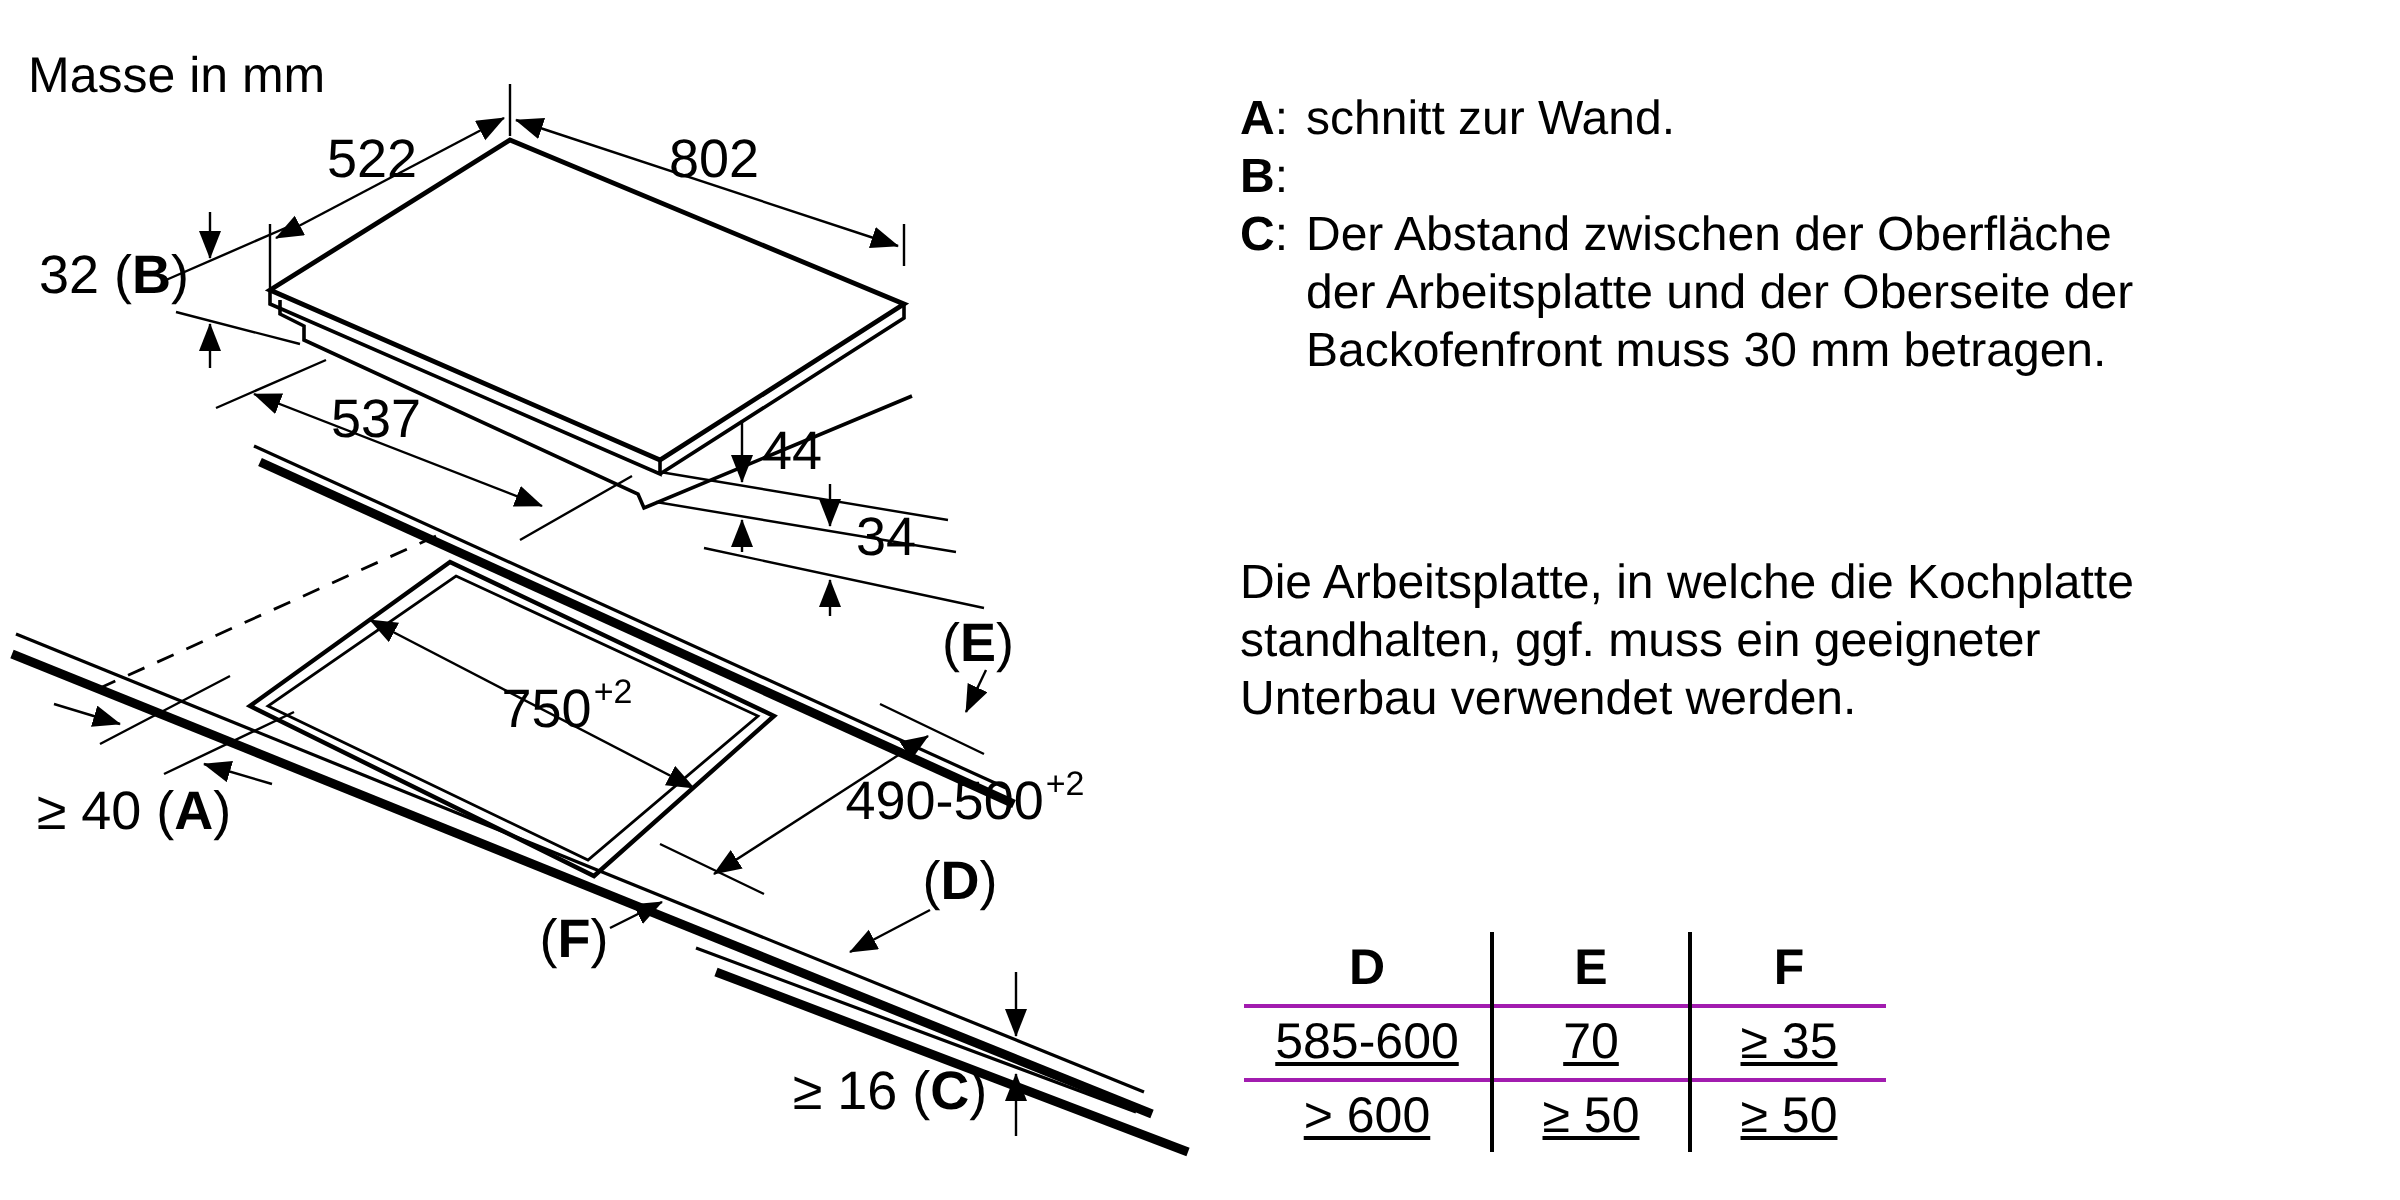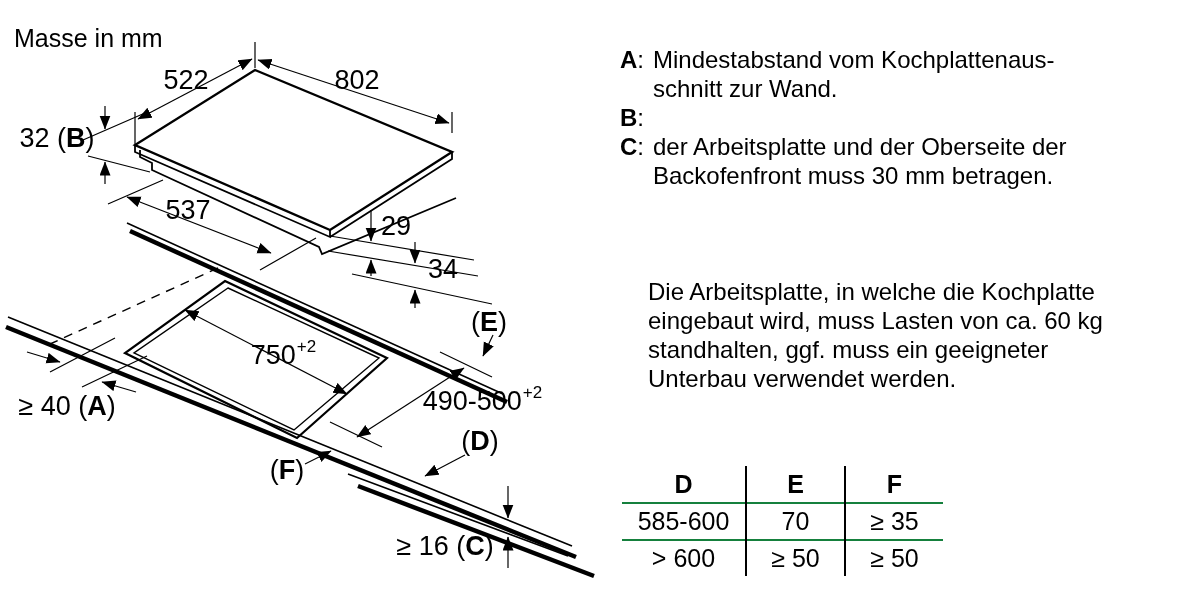--- a/index.html
+++ b/index.html
@@ -13,21 +13,21 @@
   .textcol{position:absolute;left:620px;font-size:24px;line-height:29px;}
   .legend-item{display:flex;}
   .legend-letter{width:33px;flex:0 0 33px;font-weight:bold;}
   .legend-lines span{display:block;white-space:nowrap;}
   .para span{display:block;white-space:nowrap;}
   .spec-table{position:absolute;left:622px;top:466px;border-collapse:collapse;
               font-size:25px;text-align:center;table-layout:fixed;}
   .spec-table th{font-weight:bold;height:36px;padding:0;}
   .spec-table td{height:35px;padding:0;}
   .spec-table .c1,.spec-table .c2{border-right:2px solid #000;}
-  .spec-table tr.rule td{border-top:2px solid #15803d;}
+  .spec-table tr.rule td{border-top:2px solid #a21caf;text-decoration:underline;}
   b{font-weight:bold;}
 </style>
 </head>
 <body>
 
 <div class="canvas">
 
   <svg class="diagram-svg" width="620" height="600" viewBox="0 0 620 600">
     <defs>
       <marker id="ah" markerUnits="userSpaceOnUse" markerWidth="15" markerHeight="12" refX="13.5" refY="5.5" orient="auto-start-reverse">
@@ -93,53 +93,52 @@
       <line x1="508" y1="568" x2="508" y2="537" stroke-width="1.2" marker-end="url(#ah)"></line>
     </g>
   </svg>
 
   <div class="title">Masse in mm</div>
 
   <div class="lbl" style="left:186px;top:80px;">522</div>
   <div class="lbl" style="left:357px;top:80px;">802</div>
   <div class="lbl" style="left:57px;top:138px;"><span>32 </span><span>(</span><b>B</b><span>)</span></div>
   <div class="lbl" style="left:188px;top:210px;text-align:right;">537</div>
-  <div class="lbl" style="left:396px;top:226px;">29</div>
+  <div class="lbl" style="left:396px;top:226px;">44</div>
   <div class="lbl" style="left:443px;top:269px;">34</div>
   <div class="lbl" style="left:283px;top:354px;"><span>750</span><sup>+2</sup></div>
   <div class="lbl" style="left:458px;top:400px;margin-left:24px;"><span>490-500</span><sup>+2</sup></div>
   <div class="lbl" style="left:489px;top:322px;"><span>(</span><b>E</b><span>)</span></div>
   <div class="lbl" style="left:67px;top:406px;"><span>≥ 40 </span><span>(</span><b>A</b><span>)</span></div>
   <div class="lbl" style="left:480px;top:441px;"><span>(</span><b>D</b><span>)</span></div>
   <div class="lbl" style="left:287px;top:470px;"><span>(</span><b>F</b><span>)</span></div>
   <div class="lbl" style="left:445px;top:546px;"><span>≥ 16 </span><span>(</span><b>C</b><span>)</span></div>
 
   <div class="textcol" style="top:45px;">
     <div class="legend-item">
       <span class="legend-letter"><b>A</b><span style="font-weight:normal">:</span></span>
       <span class="legend-lines">
-        <span>Mindestabstand vom Kochplattenaus-</span>
         <span>schnitt zur Wand.</span>
       </span>
     </div>
     <div class="legend-item">
       <span class="legend-letter"><b>B</b><span style="font-weight:normal">:</span></span>
     </div>
     <div class="legend-item">
       <span class="legend-letter"><b>C</b><span style="font-weight:normal">:</span></span>
       <span class="legend-lines">
+        <span>Der Abstand zwischen der Oberfläche</span>
         <span>der Arbeitsplatte und der Oberseite der</span>
         <span>Backofenfront muss 30 mm betragen.</span>
       </span>
     </div>
   </div>
 
-  <div class="textcol para" style="top:277px;margin-left:28px;">
+  <div class="textcol para" style="top:277px;">
     <span>Die Arbeitsplatte, in welche die Kochplatte</span>
-    <span>eingebaut wird, muss Lasten von ca. 60 kg</span>
     <span>standhalten, ggf. muss ein geeigneter</span>
     <span>Unterbau verwendet werden.</span>
   </div>
 
   <table class="spec-table">
     <colgroup>
         <col style="width:124px">
         <col style="width:99px">
         <col style="width:98px">
       </colgroup>

